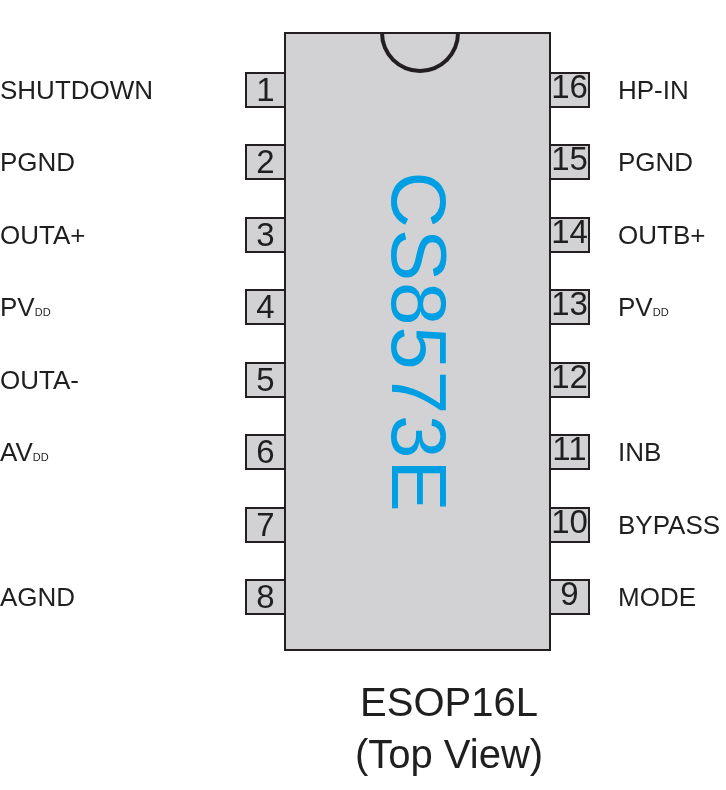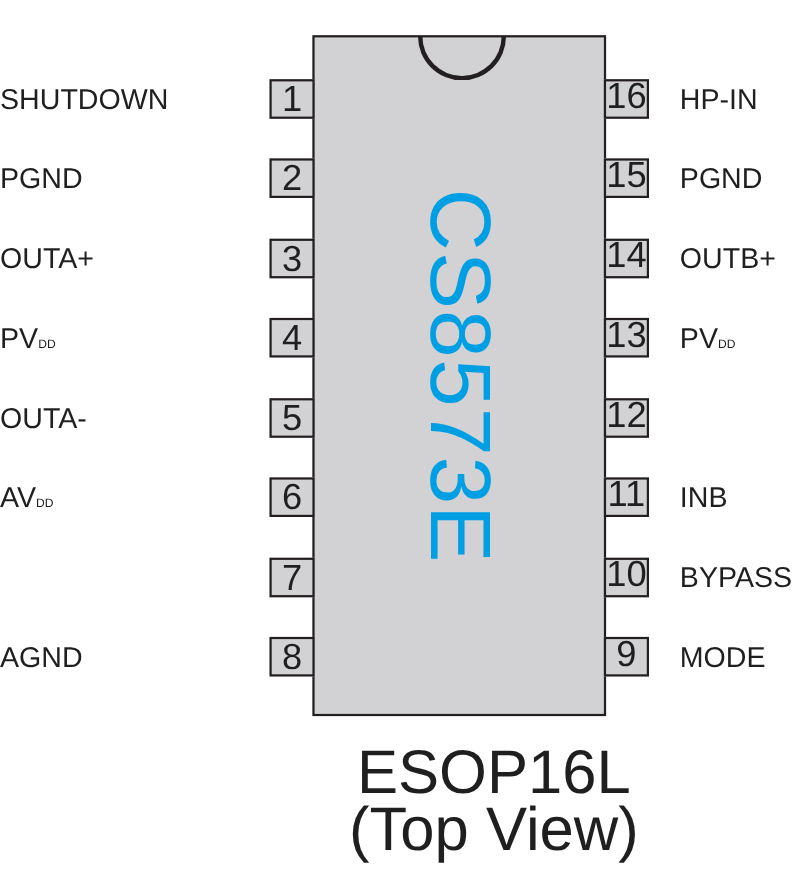--- a/index.html
+++ b/index.html
@@ -79,21 +79,21 @@
   .pin-label.left  { left: 0;     width: 230px; text-align: left; }
   .pin-label.right { left: 618px; width: 113px; text-align: left;  }
   .pin-label .sub { font-size: 11px; }
   
   .caption {
     position: absolute;
     left: 299px;
     top: 676px;
     width: 300px;
     text-align: center;
-    font-size: 56px;
+    font-size: 40px;
     line-height: 52px;
     color: #1f1f1f;
     white-space: nowrap;
   }
 </style>
 </head>
 <body>
 
 <div class="stage">
 

